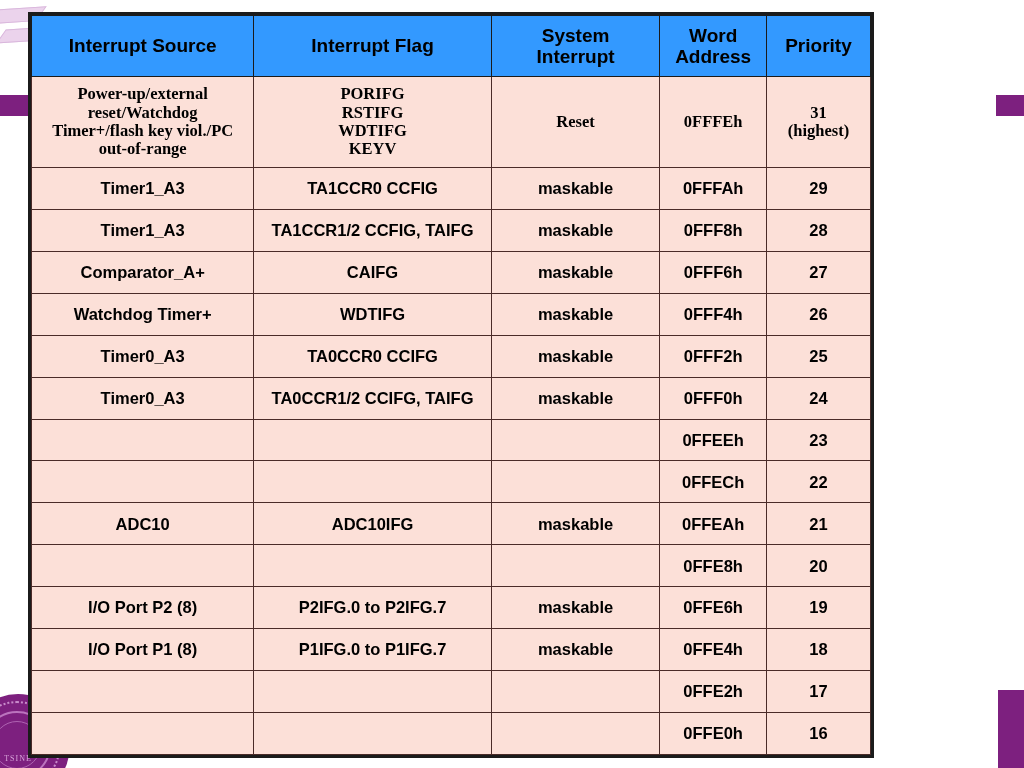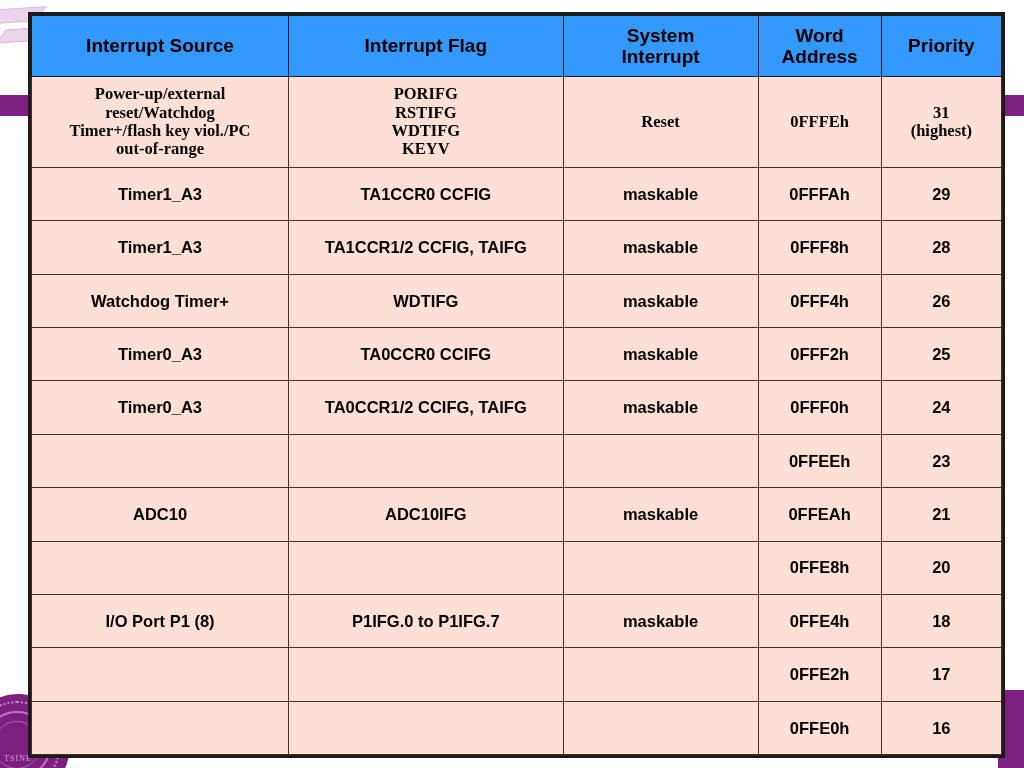--- a/index.html
+++ b/index.html
@@ -107,21 +107,21 @@
     font-size: 8px;
     letter-spacing: 1px;
     font-family: "Liberation Serif", serif;
   }
 
   
   .table-wrap {
     position: absolute;
     left: 28px;
     top: 12px;
-    width: 977px;
+    width: 846px;
     height: 746px;
     border: 3px solid #1B1B1B;
     box-sizing: border-box;
     background: #FCE0D8;
   }
 
   table.ivt {
     width: 100%;
     height: 100%;
     border-collapse: collapse;
@@ -238,20 +238,27 @@
             <td class="prio ml">29</td>
           </tr>
           <tr class="">
             <td class="src ml">Timer1_A3</td>
             <td class="flag ml">TA1CCR1/2 CCFIG, TAIFG</td>
             <td class="sys ml">maskable</td>
             <td class="addr ml">0FFF8h</td>
             <td class="prio ml">28</td>
           </tr>
           <tr class="">
+            <td class="src ml">Comparator_A+</td>
+            <td class="flag ml">CAIFG</td>
+            <td class="sys ml">maskable</td>
+            <td class="addr ml">0FFF6h</td>
+            <td class="prio ml">27</td>
+          </tr>
+          <tr class="">
             <td class="src ml">Watchdog Timer+</td>
             <td class="flag ml">WDTIFG</td>
             <td class="sys ml">maskable</td>
             <td class="addr ml">0FFF4h</td>
             <td class="prio ml">26</td>
           </tr>
           <tr class=" rowwhite">
             <td class="src ml">Timer0_A3</td>
             <td class="flag ml">TA0CCR0 CCIFG</td>
             <td class="sys ml">maskable</td>
@@ -266,32 +273,46 @@
             <td class="prio ml">24</td>
           </tr>
           <tr class="">
             <td class="src ml"></td>
             <td class="flag ml"></td>
             <td class="sys ml"></td>
             <td class="addr ml">0FFEEh</td>
             <td class="prio ml">23</td>
           </tr>
           <tr class="">
+            <td class="src ml"></td>
+            <td class="flag ml"></td>
+            <td class="sys ml"></td>
+            <td class="addr ml">0FFECh</td>
+            <td class="prio ml">22</td>
+          </tr>
+          <tr class="">
             <td class="src ml">ADC10</td>
             <td class="flag ml">ADC10IFG</td>
             <td class="sys ml">maskable</td>
             <td class="addr ml">0FFEAh</td>
             <td class="prio ml">21</td>
           </tr>
           <tr class="">
             <td class="src ml"></td>
             <td class="flag ml"></td>
             <td class="sys ml"></td>
             <td class="addr ml">0FFE8h</td>
             <td class="prio ml">20</td>
+          </tr>
+          <tr class="">
+            <td class="src ml">I/O Port P2 (8)</td>
+            <td class="flag ml">P2IFG.0 to P2IFG.7</td>
+            <td class="sys ml">maskable</td>
+            <td class="addr ml">0FFE6h</td>
+            <td class="prio ml">19</td>
           </tr>
           <tr class=" rowwhite">
             <td class="src ml">I/O Port P1 (8)</td>
             <td class="flag ml">P1IFG.0 to P1IFG.7</td>
             <td class="sys ml">maskable</td>
             <td class="addr ml">0FFE4h</td>
             <td class="prio ml">18</td>
           </tr>
           <tr class="">
             <td class="src ml"></td>

